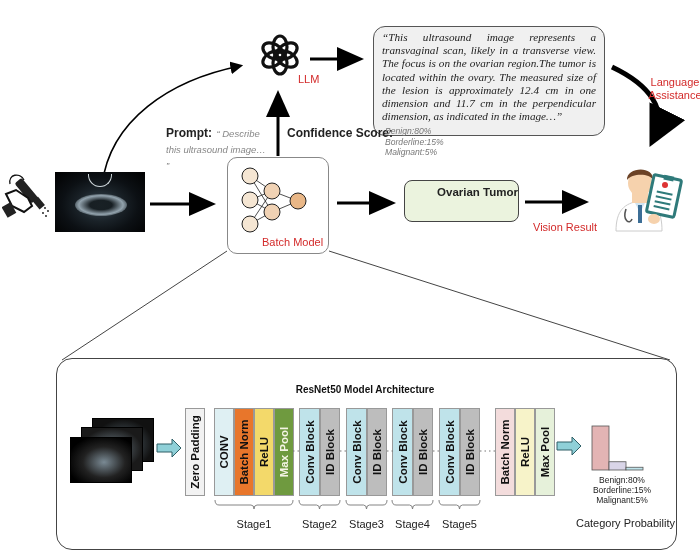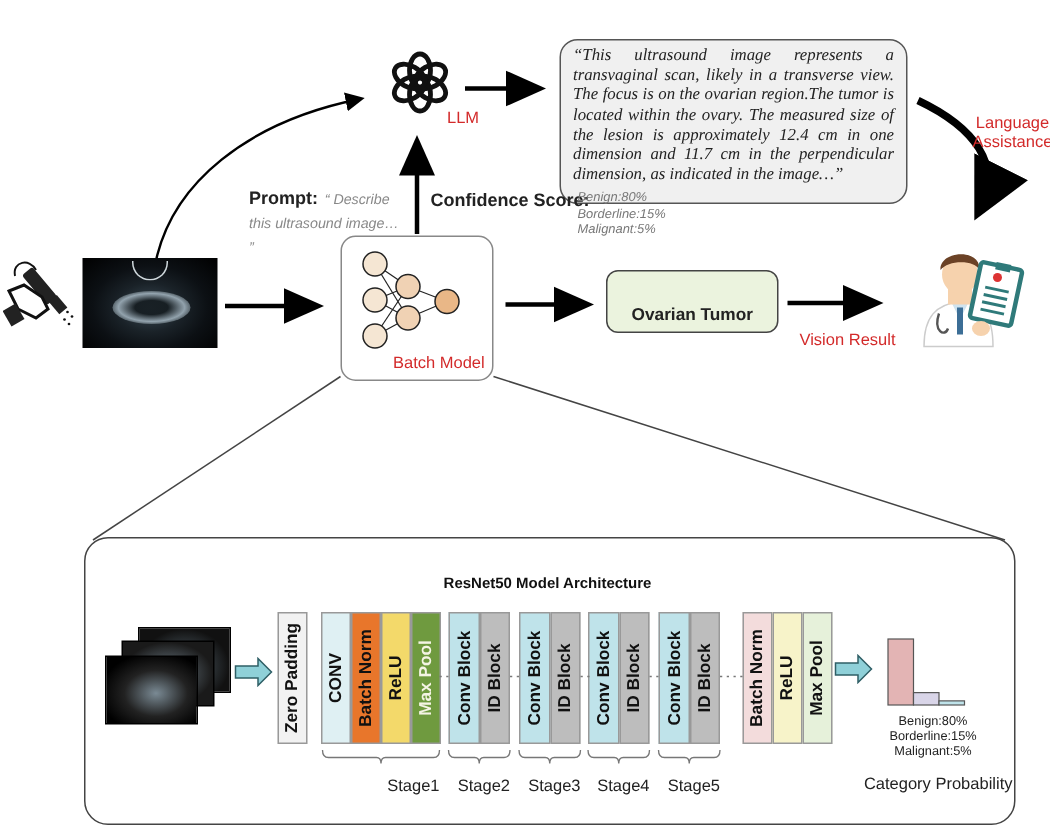--- a/index.html
+++ b/index.html
@@ -16,34 +16,34 @@
   .prompt-label { font-weight:bold; font-size:12px; color:#222; }
   .grey-it { font-style:italic; color:#888; font-size:9.5px; }
   .conf-vals { font-style:italic; color:#777; font-size:8.6px; line-height:10.5px; }
   .vm-box {
     position:absolute; left:227px; top:157px; width:102px; height:97px;
     border:1.2px solid #888; border-radius:10px; background:#fff; box-sizing:border-box;
   }
   .otc-box {
     position:absolute; left:404px; top:180px; width:115px; height:42px;
     border:1.2px solid #444; border-radius:8px; background:#ebf3de; box-sizing:border-box;
-    font-weight:bold; font-size:11.5px; text-align:center; line-height:14px; padding-top:22px; color:#222;
+    font-weight:bold; font-size:11.5px; text-align:right; line-height:14px; padding-top:4px; color:#222;
   }
   .frame {
     position:absolute; left:56px; top:358px; width:621px; height:192px;
     border:1.2px solid #444; border-radius:16px; box-sizing:border-box; background:#fff;
   }
   .layer {
     position:absolute; box-sizing:border-box; border:1px solid #999;
   }
   .layer span {
     position:absolute; left:50%; top:50%; transform:translate(-50%,-50%) rotate(-90deg);
     white-space:nowrap; font-weight:bold; font-size:11.5px; color:#111;
   }
-  .stage-label { position:absolute; font-size:11px; color:#222; text-align:right; }
+  .stage-label { position:absolute; font-size:11px; color:#222; text-align:center; }
   .small-lbl { font-size:8.5px; color:#222; text-align:center; line-height:10px; }
 </style>
 </head>
 <body>
 
 <svg class="overlay" viewBox="0 0 700 555">
   <defs>
     <marker id="ah" markerWidth="8" markerHeight="8" refX="6" refY="4" orient="auto">
       <path d="M0,0 L8,4 L0,8 z" fill="#000"></path>
     </marker>

